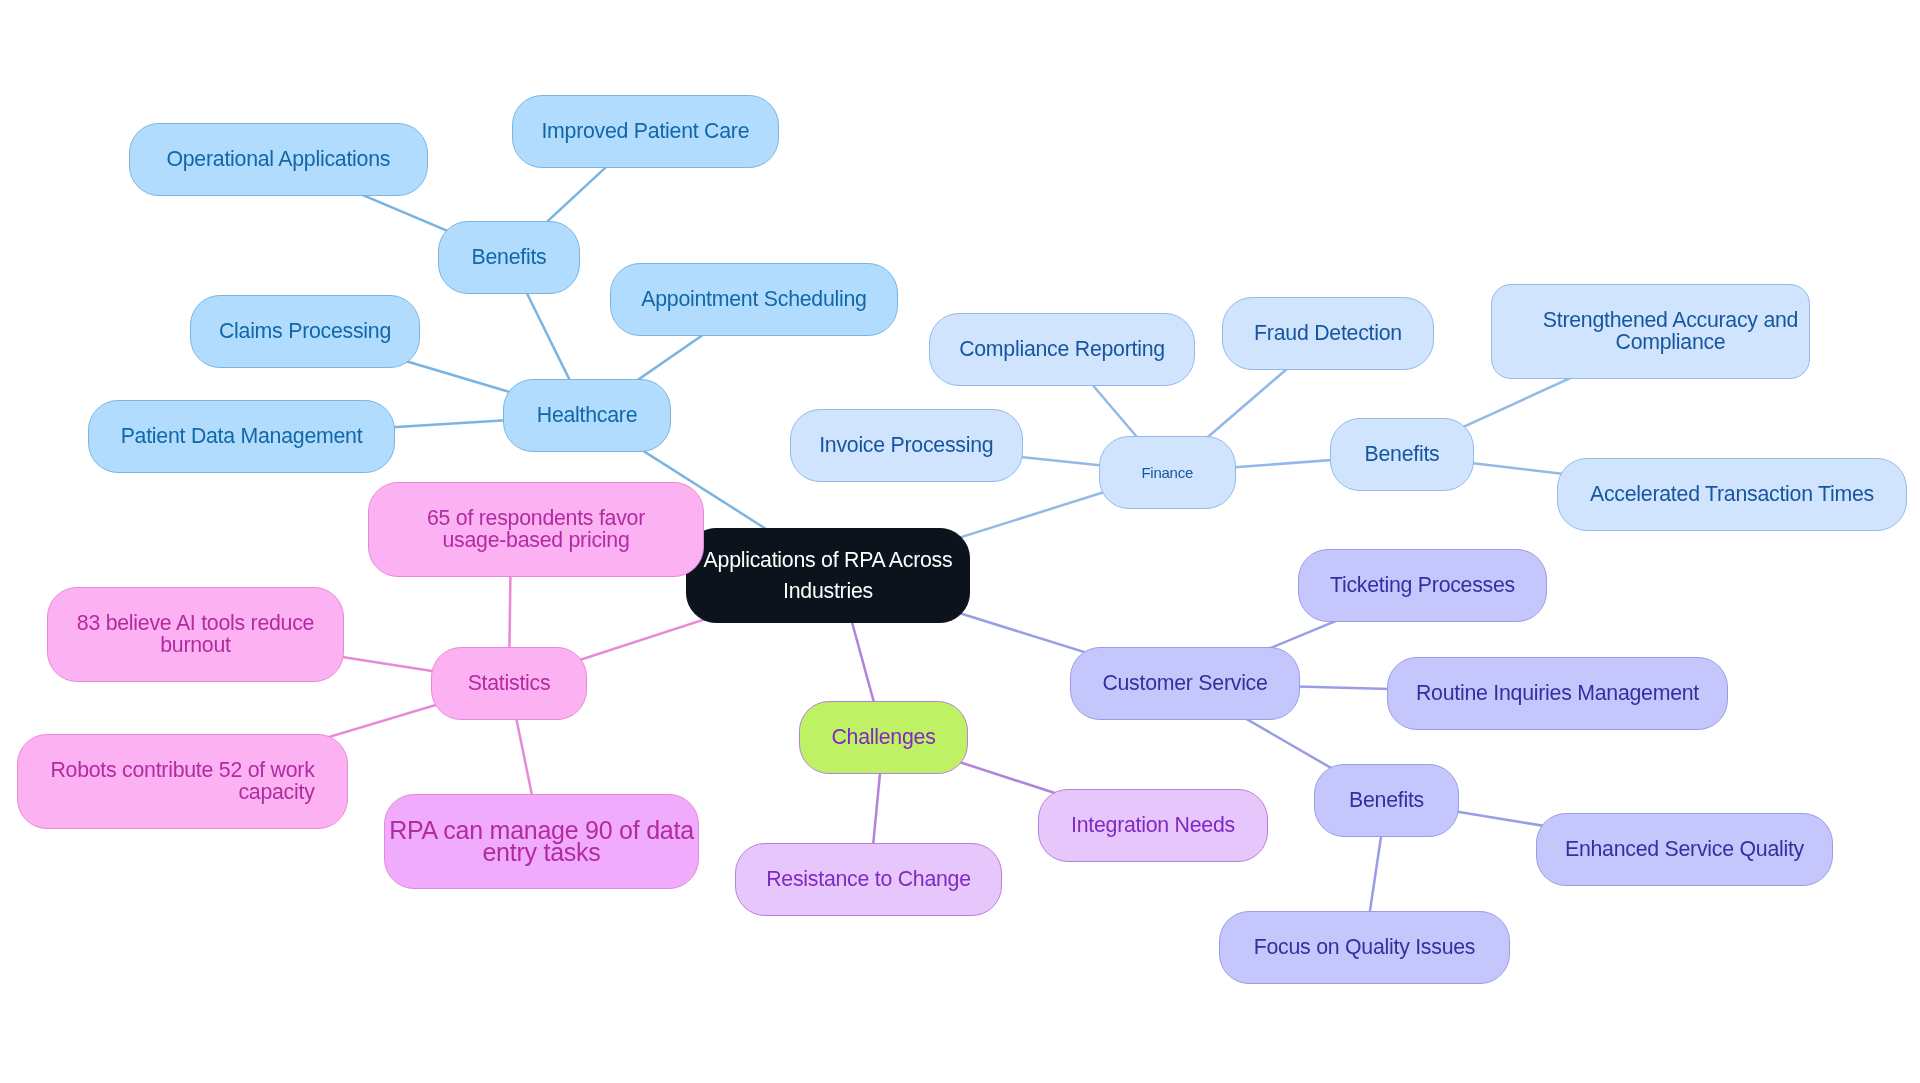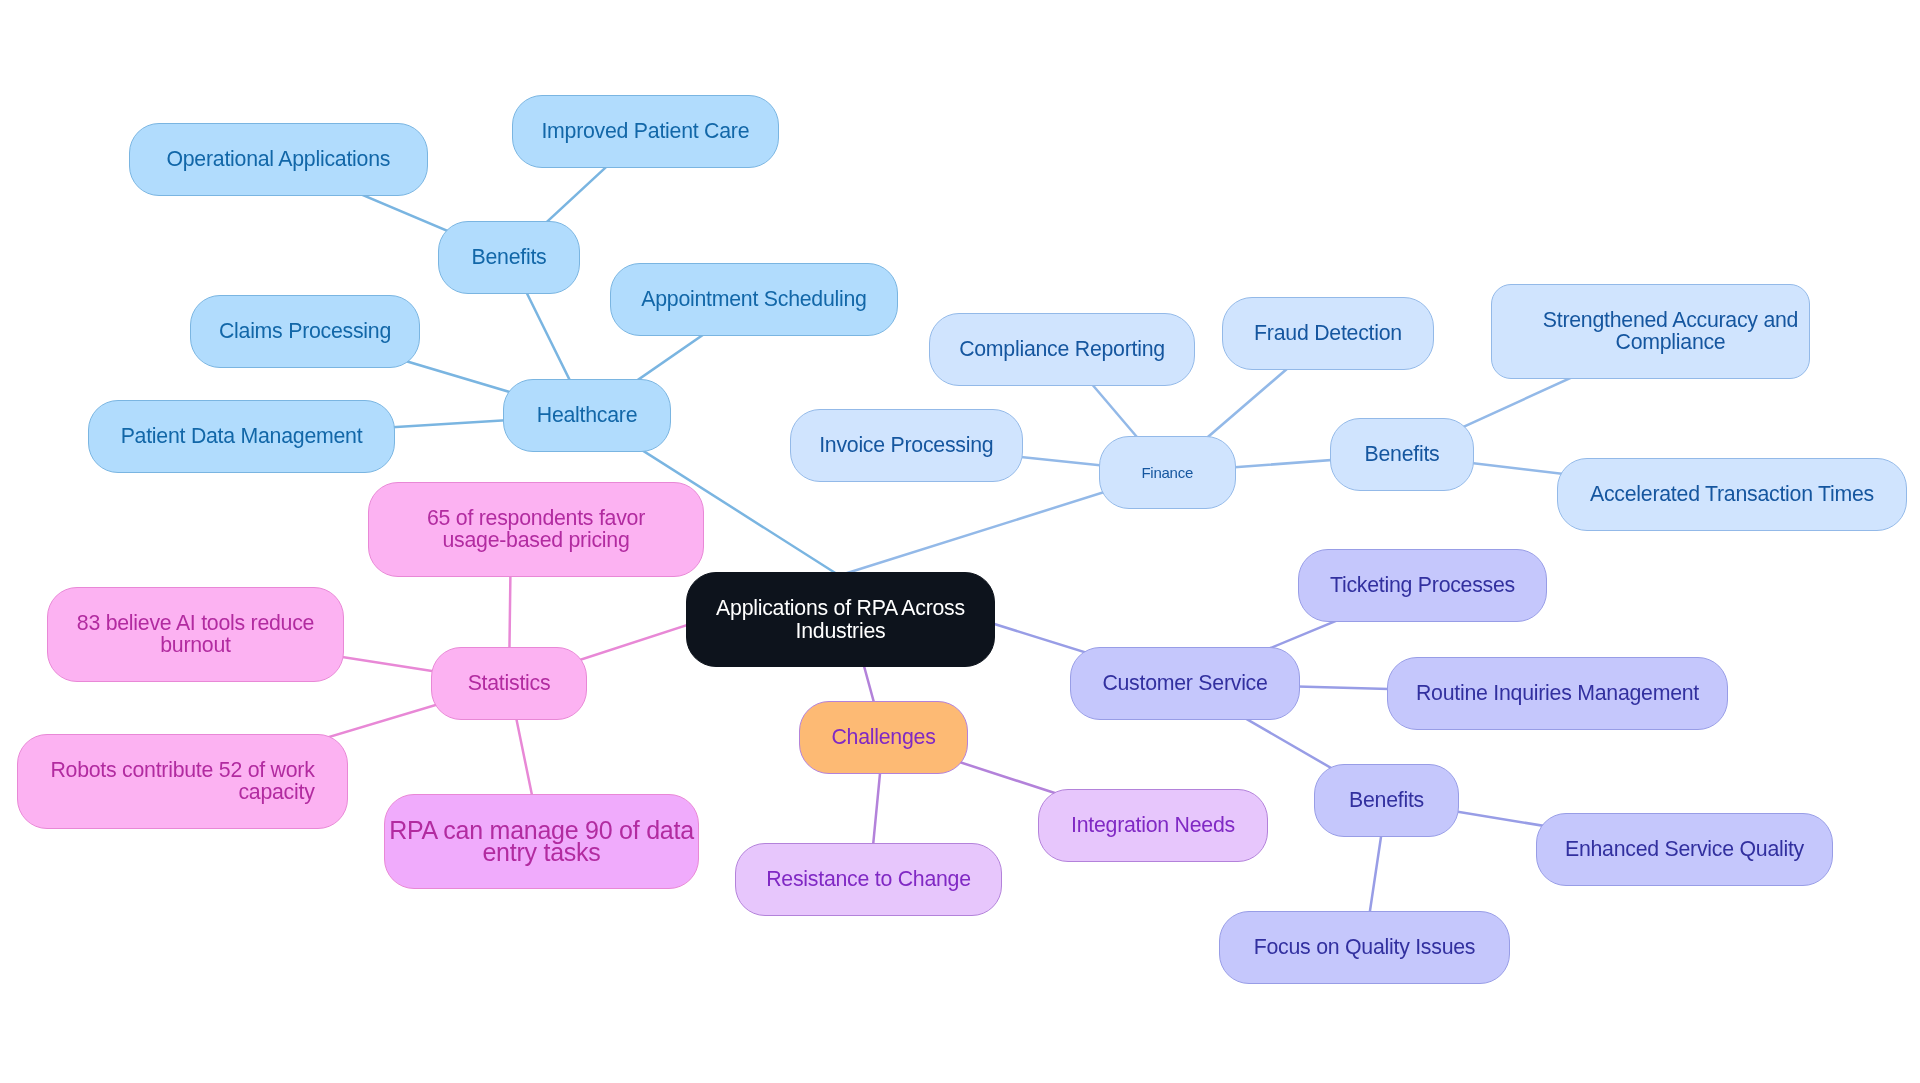--- a/index.html
+++ b/index.html
@@ -57,21 +57,21 @@
     <path class="edge" d="M839.25,575.5 L883.5,737.3" stroke="#b382da" stroke-width="2.5"></path>
     <path class="edge" d="M883.5,737.3 L1153,825" stroke="#b382da" stroke-width="2.5"></path>
     <path class="edge" d="M883.5,737.3 L868.5,892.6" stroke="#b382da" stroke-width="2.5"></path>
     <path class="edge" d="M839.25,575.5 L509,683" stroke="#e888d6" stroke-width="2.5"></path>
     <path class="edge" d="M509,683 L511,529.3" stroke="#e888d6" stroke-width="2.5"></path>
     <path class="edge" d="M509,683 L195.1,634" stroke="#e888d6" stroke-width="2.5"></path>
     <path class="edge" d="M509,683 L182.2,781" stroke="#e888d6" stroke-width="2.5"></path>
     <path class="edge" d="M509,683 L541.5,841.5" stroke="#e888d6" stroke-width="2.5"></path>
   </svg>
   <div id="node-layer">
-  <div class="node" style="left: 685.5px; top: 528px; width: 309px; height: 95px; background: rgb(13, 19, 28); border-color: rgb(13, 19, 28); border-width: 1.3px; border-radius: 30px; color: rgb(255, 255, 255); font-size: 21.3px; line-height: 23px; margin-top: 44px;"><span class="node-label">Applications of RPA Across
+  <div class="node" style="left: 685.5px; top: 528px; width: 284px; height: 95px; background: rgb(13, 19, 28); border-color: rgb(13, 19, 28); border-width: 1.3px; border-radius: 30px; color: rgb(255, 255, 255); font-size: 21.3px; line-height: 31px;"><span class="node-label">Applications of RPA Across
 Industries</span></div>
   <div class="node" style="left: 503px; top: 378.6px; width: 168px; height: 73px; background: rgb(177, 220, 253); border-color: rgb(122, 181, 225); border-width: 1.3px; border-radius: 30px; color: rgb(18, 103, 168); font-size: 21.3px; line-height: 21.6px;"><span class="node-label">Healthcare</span></div>
   <div class="node" style="left: 438px; top: 220.5px; width: 142px; height: 73px; background: rgb(177, 220, 253); border-color: rgb(122, 181, 225); border-width: 1.3px; border-radius: 30px; color: rgb(18, 103, 168); font-size: 21.3px; line-height: 21.6px;"><span class="node-label">Benefits</span></div>
   <div class="node" style="left: 128.6px; top: 122.7px; width: 298.6px; height: 73px; background: rgb(177, 220, 253); border-color: rgb(122, 181, 225); border-width: 1.3px; border-radius: 30px; color: rgb(18, 103, 168); font-size: 21.3px; line-height: 21.6px;"><span class="node-label">Operational Applications</span></div>
   <div class="node" style="left: 511.5px; top: 94.6px; width: 266.7px; height: 73px; background: rgb(177, 220, 253); border-color: rgb(122, 181, 225); border-width: 1.3px; border-radius: 30px; color: rgb(18, 103, 168); font-size: 21.3px; line-height: 21.6px;"><span class="node-label">Improved Patient Care</span></div>
   <div class="node" style="left: 190px; top: 294.5px; width: 230px; height: 73px; background: rgb(177, 220, 253); border-color: rgb(122, 181, 225); border-width: 1.3px; border-radius: 30px; color: rgb(18, 103, 168); font-size: 21.3px; line-height: 21.6px;"><span class="node-label">Claims Processing</span></div>
   <div class="node" style="left: 610px; top: 263px; width: 288px; height: 73px; background: rgb(177, 220, 253); border-color: rgb(122, 181, 225); border-width: 1.3px; border-radius: 30px; color: rgb(18, 103, 168); font-size: 21.3px; line-height: 21.6px;"><span class="node-label">Appointment Scheduling</span></div>
   <div class="node" style="left: 88px; top: 400.1px; width: 307px; height: 73px; background: rgb(177, 220, 253); border-color: rgb(122, 181, 225); border-width: 1.3px; border-radius: 30px; color: rgb(18, 103, 168); font-size: 21.3px; line-height: 21.6px;"><span class="node-label">Patient Data Management</span></div>
   <div class="node" style="left: 1098.7px; top: 435.9px; width: 136.5px; height: 72.8px; background: rgb(208, 228, 254); border-color: rgb(147, 185, 232); border-width: 1.3px; border-radius: 30px; color: rgb(21, 86, 159); font-size: 15px; line-height: 21.6px;"><span class="node-label">Finance</span></div>
   <div class="node" style="left: 789.5px; top: 408.5px; width: 232.5px; height: 73px; background: rgb(208, 228, 254); border-color: rgb(147, 185, 232); border-width: 1.3px; border-radius: 30px; color: rgb(21, 86, 159); font-size: 21.3px; line-height: 21.6px;"><span class="node-label">Invoice Processing</span></div>
@@ -80,21 +80,21 @@
   <div class="node" style="left: 1330px; top: 418.3px; width: 144px; height: 73px; background: rgb(208, 228, 254); border-color: rgb(147, 185, 232); border-width: 1.3px; border-radius: 30px; color: rgb(21, 86, 159); font-size: 21.3px; line-height: 21.6px;"><span class="node-label">Benefits</span></div>
   <div class="node" style="left: 1491px; top: 284px; width: 319px; height: 95px; background: rgb(208, 228, 254); border-color: rgb(147, 185, 232); border-width: 1.3px; border-radius: 20px; color: rgb(21, 86, 159); font-size: 21.3px; line-height: 21.6px; padding-left: 40px;"><span class="node-label">Strengthened Accuracy and
 Compliance</span></div>
   <div class="node" style="left: 1557px; top: 457.5px; width: 350px; height: 73px; background: rgb(208, 228, 254); border-color: rgb(147, 185, 232); border-width: 1.3px; border-radius: 30px; color: rgb(21, 86, 159); font-size: 21.3px; line-height: 21.6px;"><span class="node-label">Accelerated Transaction Times</span></div>
   <div class="node" style="left: 1070px; top: 647px; width: 230px; height: 73px; background: rgb(197, 199, 252); border-color: rgb(152, 157, 230); border-width: 1.3px; border-radius: 30px; color: rgb(50, 48, 159); font-size: 21.3px; line-height: 21.6px;"><span class="node-label">Customer Service</span></div>
   <div class="node" style="left: 1298px; top: 548.5px; width: 249px; height: 73px; background: rgb(197, 199, 252); border-color: rgb(152, 157, 230); border-width: 1.3px; border-radius: 30px; color: rgb(50, 48, 159); font-size: 21.3px; line-height: 21.6px;"><span class="node-label">Ticketing Processes</span></div>
   <div class="node" style="left: 1387px; top: 657px; width: 341px; height: 73px; background: rgb(197, 199, 252); border-color: rgb(152, 157, 230); border-width: 1.3px; border-radius: 30px; color: rgb(50, 48, 159); font-size: 21.3px; line-height: 21.6px;"><span class="node-label">Routine Inquiries Management</span></div>
   <div class="node" style="left: 1314px; top: 763.5px; width: 145px; height: 73px; background: rgb(197, 199, 252); border-color: rgb(152, 157, 230); border-width: 1.3px; border-radius: 30px; color: rgb(50, 48, 159); font-size: 21.3px; line-height: 21.6px;"><span class="node-label">Benefits</span></div>
   <div class="node" style="left: 1536px; top: 812.5px; width: 297px; height: 73px; background: rgb(197, 199, 252); border-color: rgb(152, 157, 230); border-width: 1.3px; border-radius: 30px; color: rgb(50, 48, 159); font-size: 21.3px; line-height: 21.6px;"><span class="node-label">Enhanced Service Quality</span></div>
   <div class="node" style="left: 1219px; top: 911px; width: 291px; height: 73px; background: rgb(197, 199, 252); border-color: rgb(152, 157, 230); border-width: 1.3px; border-radius: 30px; color: rgb(50, 48, 159); font-size: 21.3px; line-height: 21.6px;"><span class="node-label">Focus on Quality Issues</span></div>
-  <div class="node" style="left: 799px; top: 700.8px; width: 169px; height: 73px; background: #fdba74; border-color: rgb(179, 130, 218); border-width: 1.3px; border-radius: 30px; color: rgb(128, 41, 196); font-size: 21.3px; line-height: 21.6px;"><span class="node-label">Challenges</span></div>
+  <div class="node" style="left: 799px; top: 700.8px; width: 169px; height: 73px; background: #bef264; border-color: rgb(179, 130, 218); border-width: 1.3px; border-radius: 30px; color: rgb(128, 41, 196); font-size: 21.3px; line-height: 21.6px;"><span class="node-label">Challenges</span></div>
   <div class="node" style="left: 1038px; top: 788.5px; width: 230px; height: 73px; background: rgb(231, 198, 252); border-color: rgb(179, 130, 218); border-width: 1.3px; border-radius: 30px; color: rgb(128, 41, 196); font-size: 21.3px; line-height: 21.6px;"><span class="node-label">Integration Needs</span></div>
   <div class="node" style="left: 735px; top: 843px; width: 267px; height: 73px; background: rgb(231, 198, 252); border-color: rgb(179, 130, 218); border-width: 1.3px; border-radius: 30px; color: rgb(128, 41, 196); font-size: 21.3px; line-height: 21.6px;"><span class="node-label">Resistance to Change</span></div>
   <div class="node" style="left: 431px; top: 646.5px; width: 156px; height: 73px; background: rgb(252, 178, 242); border-color: rgb(232, 136, 214); border-width: 1.3px; border-radius: 30px; color: rgb(178, 43, 160); font-size: 21.3px; line-height: 21.6px;"><span class="node-label">Statistics</span></div>
   <div class="node" style="left: 368px; top: 481.8px; width: 336px; height: 95px; background: rgb(252, 178, 242); border-color: rgb(232, 136, 214); border-width: 1.3px; border-radius: 30px; color: rgb(178, 43, 160); font-size: 21.3px; line-height: 21.6px;"><span class="node-label">65 of respondents favor
 usage-based pricing</span></div>
   <div class="node" style="left: 46.6px; top: 586.5px; width: 297px; height: 95px; background: rgb(252, 178, 242); border-color: rgb(232, 136, 214); border-width: 1.3px; border-radius: 30px; color: rgb(178, 43, 160); font-size: 21.3px; line-height: 21.6px;"><span class="node-label">83 believe AI tools reduce
 burnout</span></div>
   <div class="node" style="left: 16.7px; top: 733.5px; width: 331px; height: 95px; background: rgb(252, 178, 242); border-color: rgb(232, 136, 214); border-width: 1.3px; border-radius: 30px; color: rgb(178, 43, 160); font-size: 21.3px; line-height: 21.6px; text-align: right;"><span class="node-label">Robots contribute 52 of work
 capacity</span></div>
   <div class="node" style="left: 384px; top: 794px; width: 315px; height: 95px; background: #f0abfc; border-color: rgb(232, 136, 214); border-width: 1.3px; border-radius: 30px; color: rgb(178, 43, 160); font-size: 25px; line-height: 21.6px;"><span class="node-label">RPA can manage 90 of data

